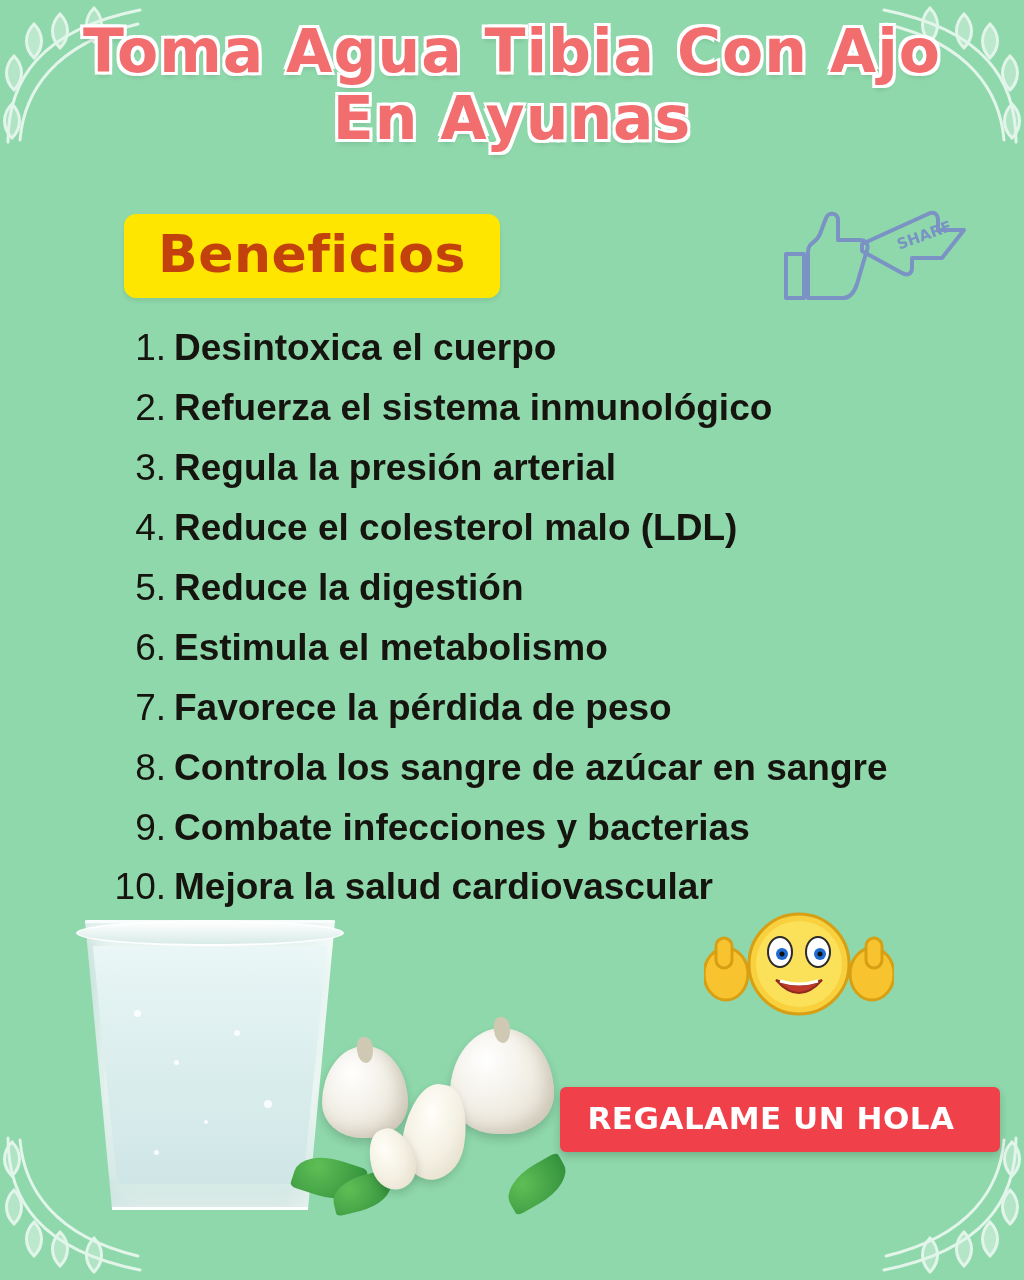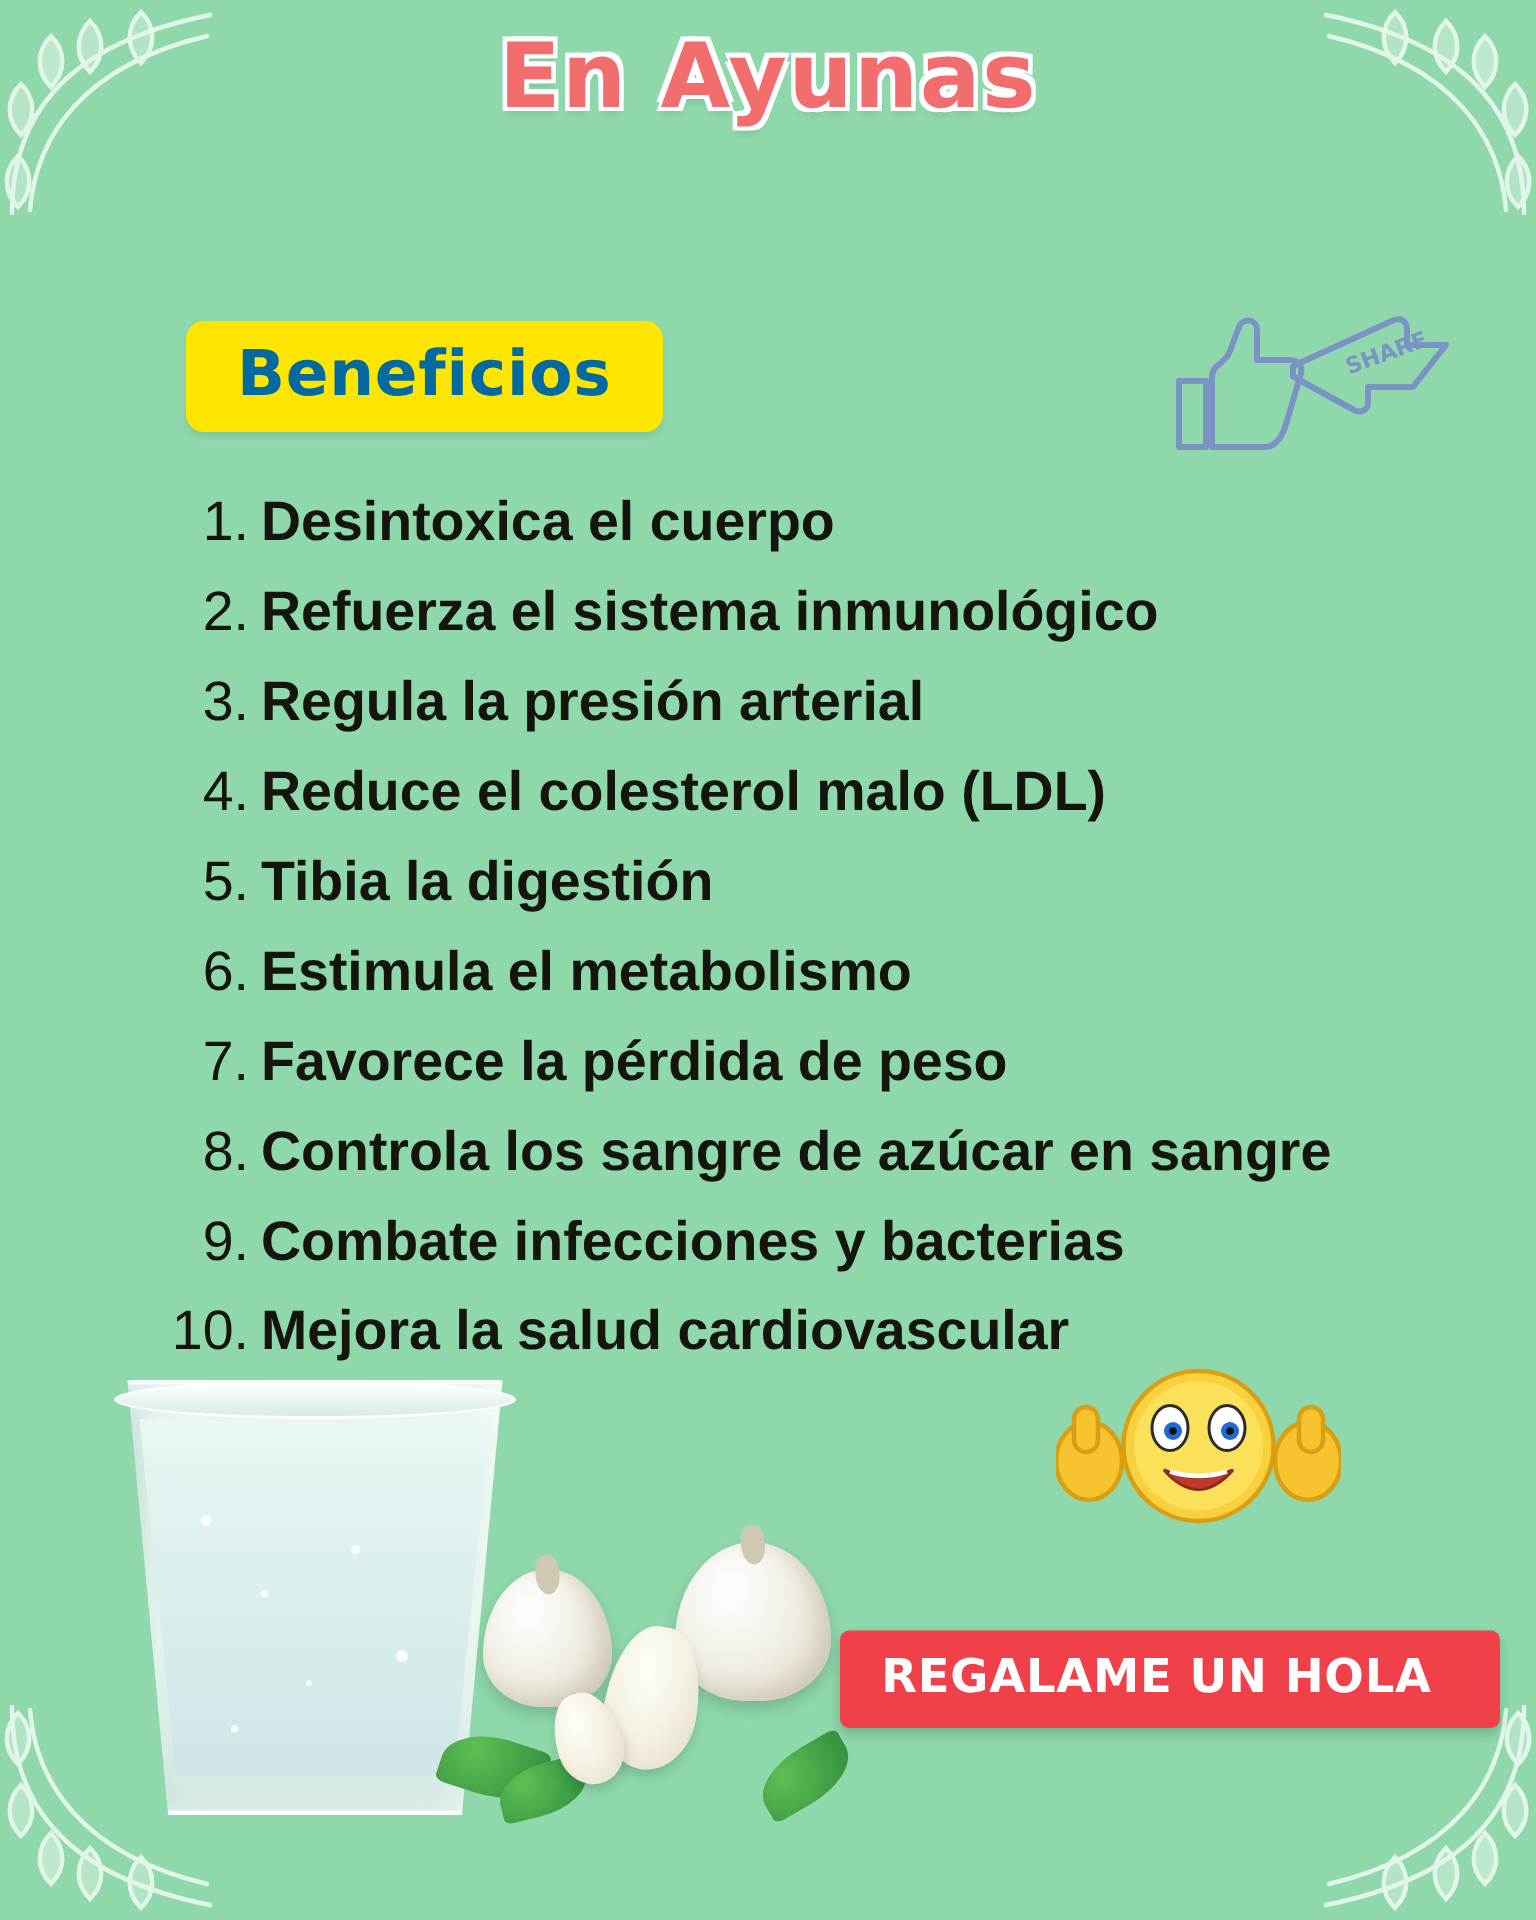--- a/index.html
+++ b/index.html
@@ -64,23 +64,23 @@
     top: 214px;
     left: 124px;
     background: #ffe600;
     border-radius: 12px;
     padding: 14px 34px 18px 34px;
     box-shadow: 0 3px 4px rgba(0,0,0,0.08);
   }
   .badge-text {
     font-family: "DejaVu Sans", sans-serif;
     font-weight: bold;
-    font-size: 42px;
+    font-size: 52px;
     line-height: 1;
-    color: #0369a1;
+    color: #c2410c;
     letter-spacing: 0.5px;
   }
 
   
   .share-graphic {
     position: absolute;
     top: 196px;
     right: 48px;
     width: 200px;
     height: 110px;
@@ -274,20 +274,21 @@
         <path d="M34 24 C44 34 44 48 34 58 C24 48 24 34 34 24 Z" fill="#ffffff" fill-opacity="0.55"></path>
         <path d="M60 14 C70 24 70 38 60 48 C50 38 50 24 60 14 Z" fill="#ffffff" fill-opacity="0.45"></path>
         <path d="M14 56 C24 66 24 80 14 90 C4 80 4 66 14 56 Z" fill="#ffffff" fill-opacity="0.45"></path>
         <path d="M12 104 C22 114 22 128 12 138 C2 128 2 114 12 104 Z" fill="#ffffff" fill-opacity="0.4"></path>
         <path d="M94 8 C104 18 104 32 94 42 C84 32 84 18 94 8 Z" fill="#ffffff" fill-opacity="0.4"></path>
       </g>
     </svg>
   </div>
 
   <div class="title-wrap">
+    <div class="title-line">Toma Agua Tibia Con Ajo</div>
     <div class="title-line">En Ayunas</div>
   </div>
 
   <div class="badge">
     <div class="badge-text">Beneficios</div>
   </div>
 
   <div class="share-graphic">
     <svg viewBox="0 0 200 110" width="200" height="110" aria-hidden="true">
       <g fill="none" stroke="#7a93c4" stroke-width="4" stroke-linejoin="round" stroke-linecap="round">
@@ -313,21 +314,21 @@
     <li>
       <span class="li-num">3.</span>
       <span class="li-text">Regula la presión arterial</span>
     </li>
     <li>
       <span class="li-num">4.</span>
       <span class="li-text"> Reduce el colesterol malo (LDL)</span>
     </li>
     <li>
       <span class="li-num">5.</span>
-      <span class="li-text">Tibia la digestión</span>
+      <span class="li-text">Reduce la digestión</span>
     </li>
     <li>
       <span class="li-num">6.</span>
       <span class="li-text">Estimula el metabolismo</span>
     </li>
     <li>
       <span class="li-num">7.</span>
       <span class="li-text">Favorece la pérdida de peso</span>
     </li>
     <li>

